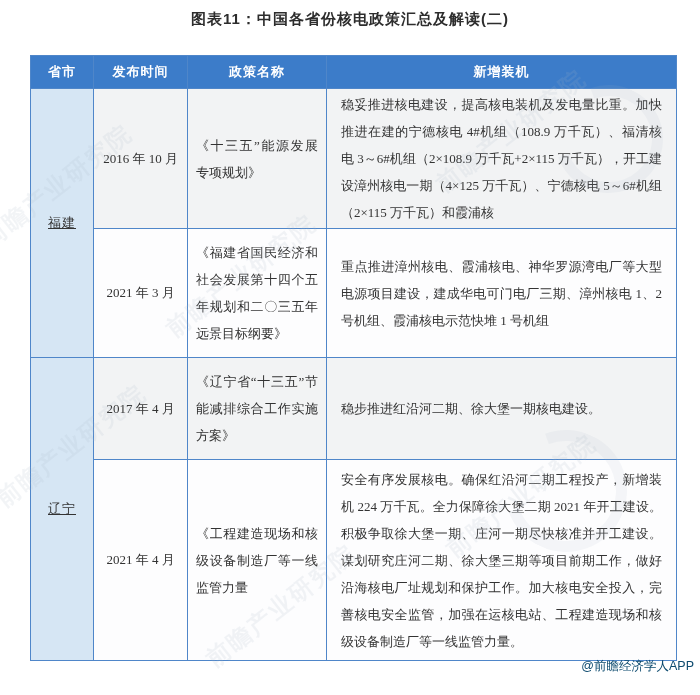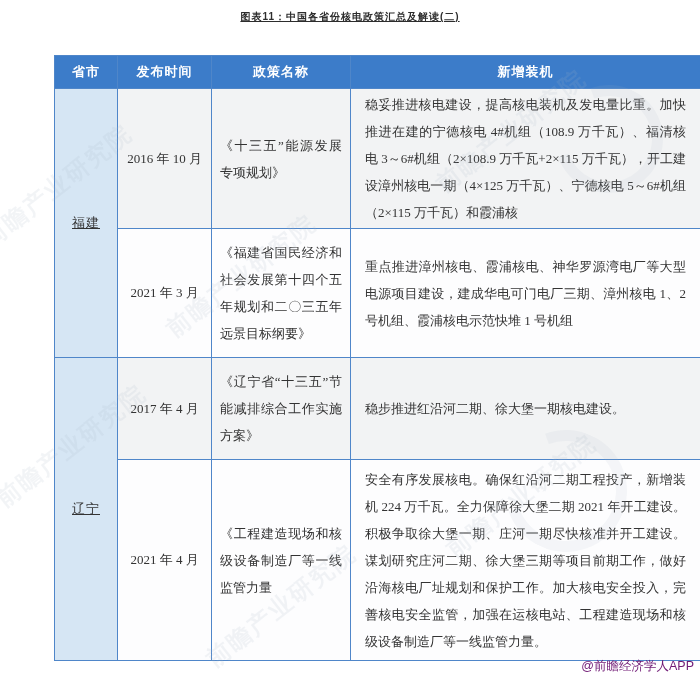--- a/index.html
+++ b/index.html
@@ -3,28 +3,28 @@
 <meta charset="utf-8">
 <style>
   html,body{margin:0;padding:0;background:#ffffff;}
   body{font-family:"Liberation Serif","DejaVu Serif",serif;}
   #stage{position:relative;width:700px;height:695px;background:#fff;overflow:hidden;}
 
   
   .fig-title{
     position:absolute;top:10px;left:0;width:100%;
     text-align:center;font-family:"Liberation Sans","DejaVu Sans",sans-serif;
-    font-weight:bold;font-size:10px;letter-spacing:1px;color:var(--title-text,#2d2d2d);text-decoration:underline;
+    font-weight:bold;font-size:15px;letter-spacing:1px;color:var(--title-text,#2d2d2d);
   }
 
   
   .tbl-wrap{position:absolute;left:30px;top:55px;width:646px;}
   table.policy{
     border-collapse:collapse;table-layout:fixed;width:646px;
-    font-size:13px;color:var(--body-text,#333);margin-left:24px;
+    font-size:13px;color:var(--body-text,#333);
   }
   table.policy col.c-prov{width:63px;}
   table.policy col.c-date{width:94px;}
   table.policy col.c-policy{width:139px;}
   table.policy col.c-content{width:350px;}
   table.policy th, table.policy td{
     border:1px solid var(--border,#4f86c9);
     vertical-align:middle;
     box-sizing:border-box;
   }
@@ -47,21 +47,21 @@
   td.cell-date{text-align:center;}
   td.cell-policy{padding:10px 8px;line-height:27px;text-align:justify;}
   td.cell-content{padding:0 14px;line-height:27px;text-align:justify;}
 
   
   .src-note{
     position:absolute;left:8px;top:658px;font-size:12.5px;color:var(--footer-text,#404040);
     font-family:"Liberation Sans","DejaVu Sans",sans-serif;
   }
   .brand-note{
-    position:absolute;right:6px;top:658px;font-size:12.5px;color:#701a75;
+    position:absolute;right:6px;top:658px;font-size:12.5px;color:#0c4a6e;
     font-family:"Liberation Sans","DejaVu Sans",sans-serif;
   }
 
   
   .wm{
     position:absolute;z-index:5;color:var(--watermark,#a8b6c6);
     font-family:"Liberation Sans","DejaVu Sans",sans-serif;
     font-size:24px;font-weight:bold;letter-spacing:2px;
     transform:rotate(-38deg);opacity:0.14;white-space:nowrap;pointer-events:none;
   }

